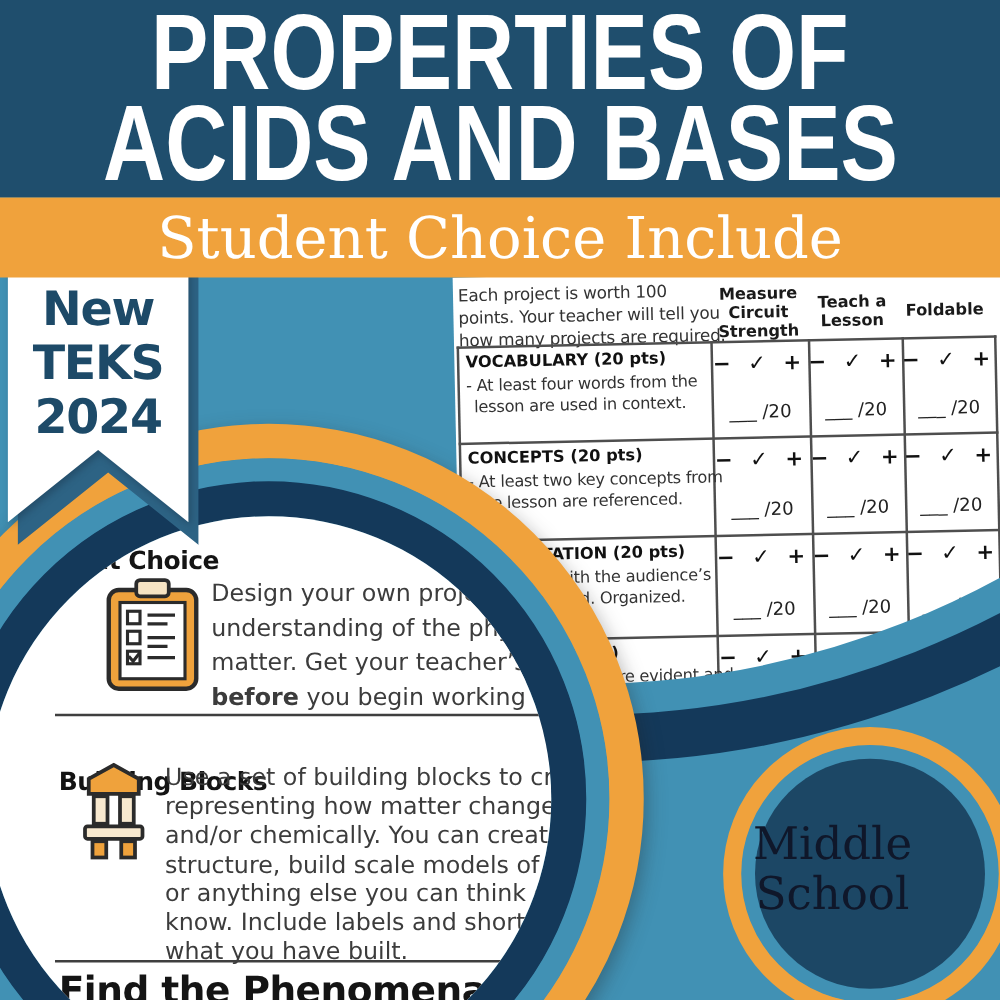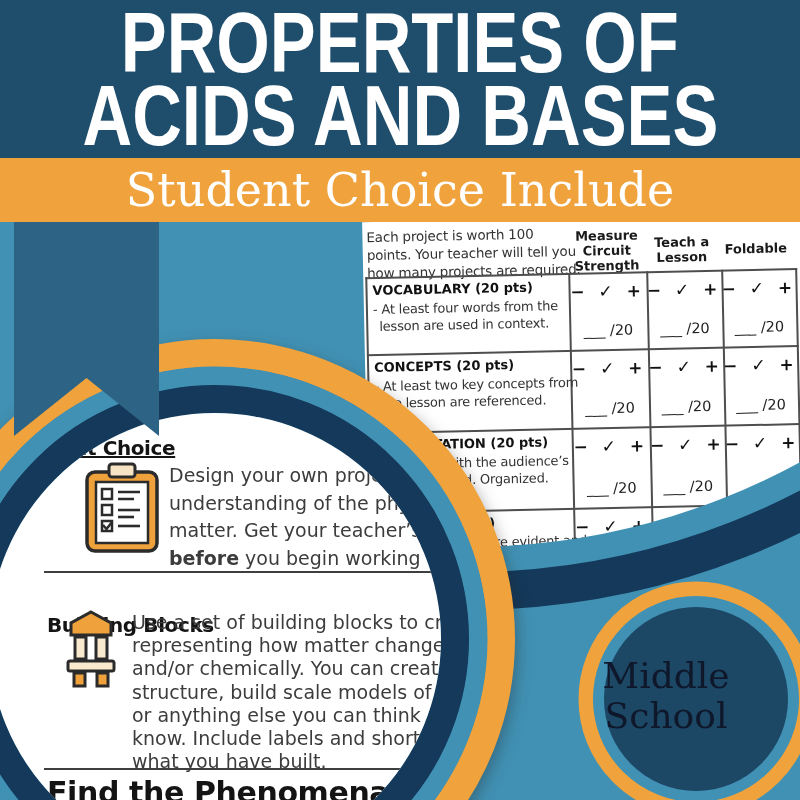--- a/index.html
+++ b/index.html
@@ -133,21 +133,21 @@
       <circle cx="215" cy="639" r="240" fill="none" stroke="#14395a" stroke-width="28"></circle>
     </g>
     <g>
       <circle cx="696" cy="699" r="110" fill="none" stroke="#f0a23c" stroke-width="15"></circle>
       <circle cx="696" cy="699" r="97" fill="none" stroke="#4191b4" stroke-width="12"></circle>
       <circle cx="696" cy="699" r="92" fill="#1c4765"></circle>
     </g>
   </svg>
 
   <div class="abs bigcircle">
-    <div class="dochead" style="left:20px;top:23px;text-decoration:underline;">Student Choice</div>
+    <div class="dochead" style="left:20px;top:23px;">Student Choice</div>
 
     <svg class="abs" style="left:93px;top:48px;" width="80" height="94" viewBox="0 0 80 94" aria-hidden="true">
       <rect x="5" y="11" width="70" height="79" rx="8" fill="#efa23c" stroke="#2b2b2b" stroke-width="3.5"></rect>
       <rect x="14" y="21" width="52" height="61" fill="#ffffff" stroke="#2b2b2b" stroke-width="2.5"></rect>
       <rect x="27" y="3" width="26" height="13" rx="3" fill="#f6e3c3" stroke="#2b2b2b" stroke-width="3"></rect>
       <rect x="20" y="28" width="10" height="10" fill="#fff" stroke="#2b2b2b" stroke-width="2.5"></rect>
       <rect x="20" y="44" width="10" height="10" fill="#fff" stroke="#2b2b2b" stroke-width="2.5"></rect>
       <rect x="20" y="60" width="10" height="10" fill="#fff" stroke="#2b2b2b" stroke-width="2.5"></rect>
       <path d="M21 64 l3.5 4 l5.5 -7" fill="none" stroke="#2b2b2b" stroke-width="2.5"></path>
       <line x1="36" y1="31" x2="58" y2="31" stroke="#2b2b2b" stroke-width="2.6"></line>
@@ -190,20 +190,29 @@
     <div class="hrule" style="left:55px;top:355px;width:380px;"></div>
     <div class="dochead" style="left:58px;top:362px;font-size:30px;">Find the Phenomena</div>
   </div>
 
   <div class="abs ms-text">
     <div>Middle</div>
     <div>School</div>
   </div>
 
   <div class="abs rib-back"></div>
+  <div class="abs rib-shadow">
+    <div class="rib-white">
+      <div class="rib-text">
+        <div>New</div>
+        <div>TEKS</div>
+        <div>2024</div>
+      </div>
+    </div>
+  </div>
 
   <div class="abs hdr">
     <span class="tl">PROPERTIES OF</span>
     <span class="tl">ACIDS AND BASES</span>
   </div>
   <div class="abs sub">
     <span class="st">Student Choice Include</span>
   </div>
 
 </div>

